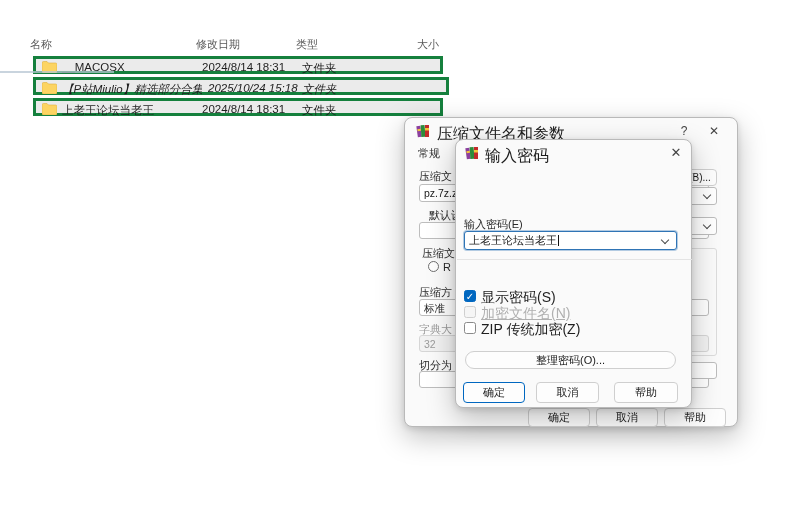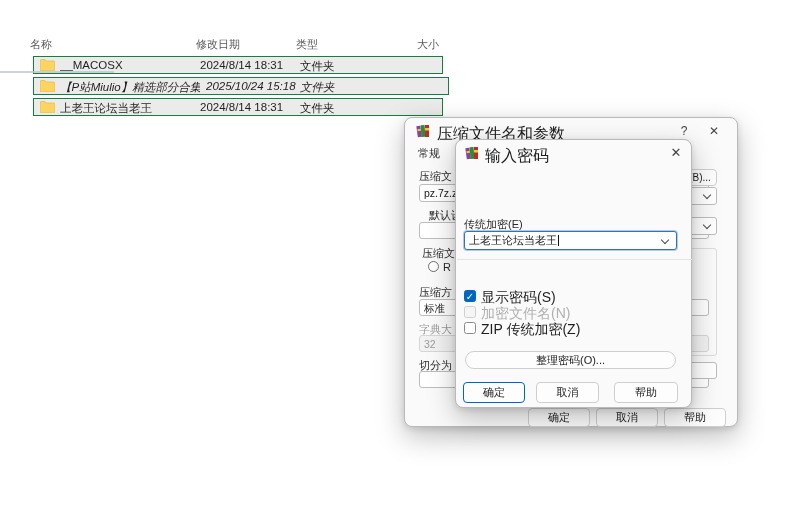--- a/index.html
+++ b/index.html
@@ -6,21 +6,21 @@
   body{
     width:800px;height:516px;position:relative;background:#ffffff;
     font-family:"Liberation Sans","DejaVu Sans",sans-serif;
     -webkit-font-smoothing:antialiased;color:#1a1a1a;
   }
   .abs{position:absolute;box-sizing:border-box;}
 
   
   .col-header{color:#5a5a5a;font-size:11px;white-space:nowrap;}
   .file-row{
-    height:18px;background:#ebebeb;border:1px solid #15803d;
+    height:18px;background:#ebebeb;border:3px solid #15803d;
     display:flex;align-items:center;font-size:11.5px;color:#1f1f1f;
   }
   .file-row .cell{white-space:nowrap;overflow:hidden;}
   .divider-line{background:#b7c5d3;opacity:.75;}
 
   
   .dialog{
     background:#fafafa;border:1px solid #b9b9b9;border-radius:8px;
     box-shadow:0 10px 28px rgba(0,0,0,.25),0 2px 6px rgba(0,0,0,.12);
   }
@@ -146,33 +146,33 @@
     <rect x="1" y="2" width="4" height="11" fill="#8b3f9e" transform="rotate(-8 3 7)"></rect>
     <rect x="5" y="1" width="4" height="12" fill="#2e8b3a" transform="rotate(-4 7 7)"></rect>
     <rect x="9" y="1" width="4" height="12" fill="#c22a2a"></rect>
     <rect x="9" y="4" width="4" height="2.5" fill="#f3c73a"></rect>
     <rect x="1.6" y="5" width="3.4" height="2" fill="#f3c73a" transform="rotate(-8 3 7)"></rect>
   </svg>
   <span class="abs titlebar-text" style="left:29px;top:6px;font-weight:normal;">输入密码</span>
   <div class="abs cap-btn" style="left:211px;top:5px;width:18px;font-size:13px;">✕</div>
 
 
-  <span class="abs label" style="left:8px;top:77px;">传统加密(E)</span>
+  <span class="abs label" style="left:8px;top:77px;">输入密码(E)</span>
   <div class="abs field focus-combo" style="left:8px;top:91px;width:213px;height:19px;font-size:11px;">
     <span>上老王论坛当老王</span><span class="caret"></span>
   </div>
   <div class="abs chev" style="left:206px;top:97px;"></div>
 
   <div class="abs sep" style="left:1px;top:119px;width:235px;"></div>
 
   <div class="abs chk checked" style="left:8px;top:150px;">✓</div>
   <span class="abs chk-label" style="left:25px;top:149px;">显示密码(S)</span>
 
   <div class="abs chk disabled" style="left:8px;top:166px;"></div>
-  <span class="abs chk-label disabled" style="left:25px;top:165px;">加密文件名(N)</span>
+  <span class="abs chk-label disabled" style="left:25px;top:165px;text-decoration:underline;">加密文件名(N)</span>
 
   <div class="abs chk" style="left:8px;top:182px;"></div>
   <span class="abs chk-label" style="left:25px;top:181px;">ZIP 传统加密(Z)</span>
 
   <div class="abs btn" style="left:9px;top:211px;width:211px;height:18px;border-radius:9px;">整理密码(O)...</div>
 
   <div class="abs btn default" style="left:7px;top:242px;width:62px;height:21px;">确定</div>
   <div class="abs btn" style="left:80px;top:242px;width:63px;height:21px;">取消</div>
   <div class="abs btn" style="left:158px;top:242px;width:64px;height:21px;">帮助</div>
 </div>

